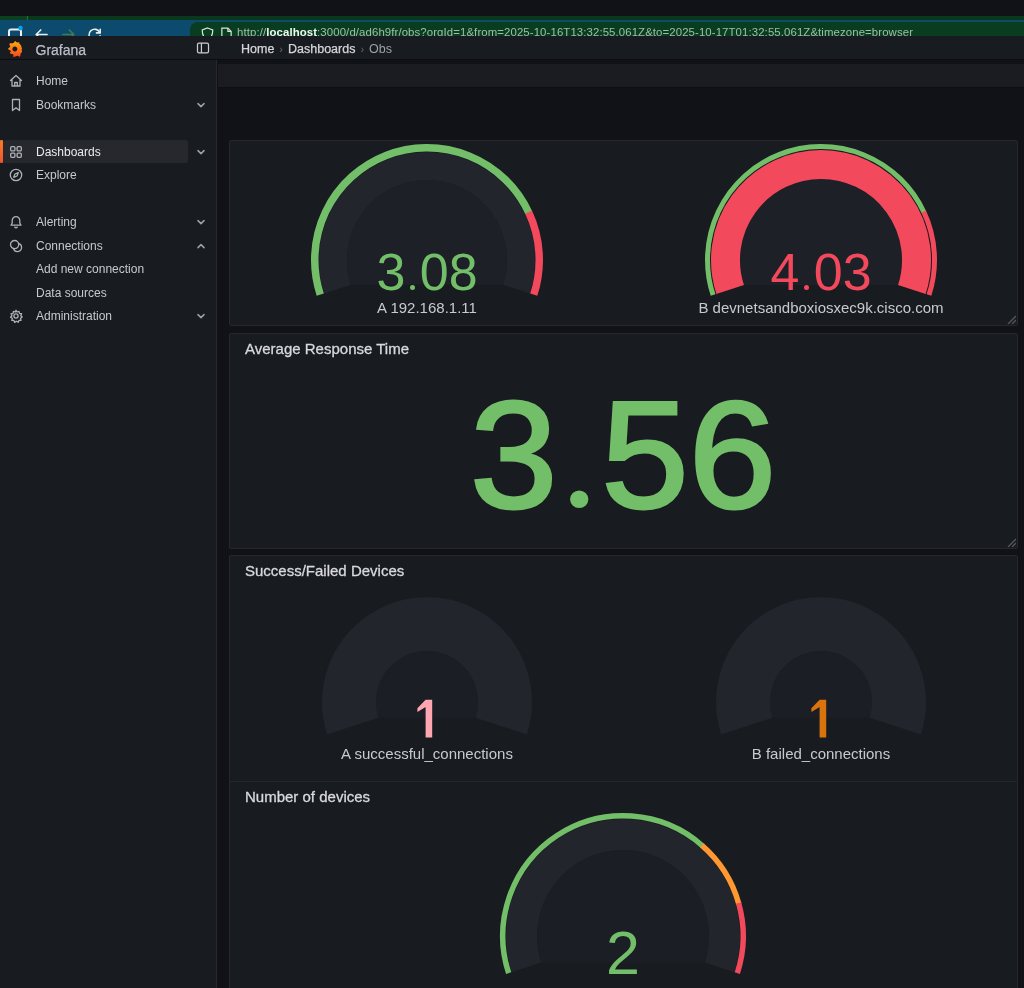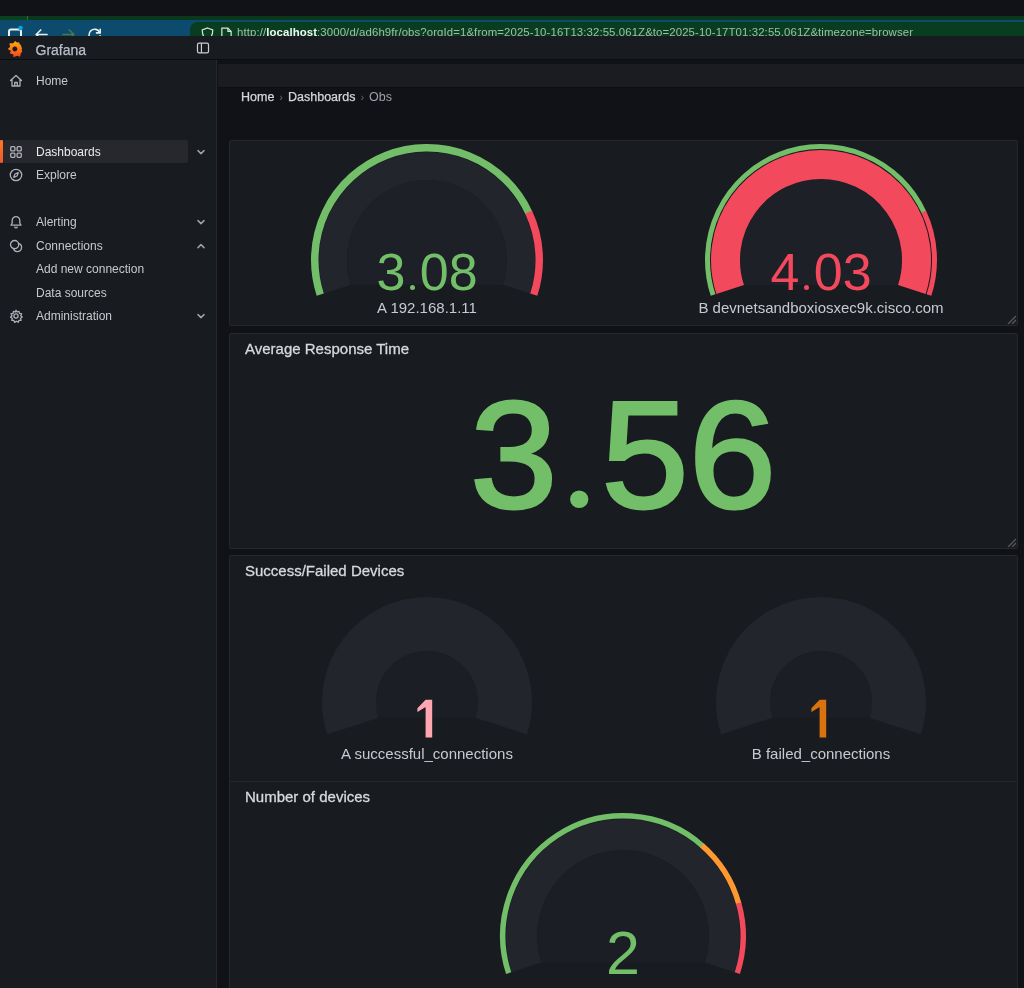--- a/index.html
+++ b/index.html
@@ -23,21 +23,21 @@
 .ntxt { margin-left:12px; font-size:12px; color:#C7C9CF; flex:1 1 auto; margin-left:0; padding-left:0; }
 .nav .ntxt { position:absolute; left:36px; }
 .ntxt.act { color:#E9EAEC; }
 .chev { position:absolute; right:10px; }
 .hl { position:absolute; left:3px; width:185px; height:23px; background:#26282E; border-radius:2px; }
 .hlbar { position:absolute; left:0px; width:3px; height:23px; border-radius:1px;
   background:linear-gradient(#FA7A26,#F0552C); }
 #glogo { position:absolute; left:6.5px; top:4.5px; }
 #gname { position:absolute; left:35.5px; top:6px; font-size:14px; font-weight:400; color:#B9BFC9; -webkit-text-stroke:0.25px #B9BFC9; }
 #dock { position:absolute; left:196px; top:5px; }
-#crumbs { position:absolute; left:241px; top:5.5px; font-size:12.5px; color:#D5D6DB; font-weight:400;margin-top:48px; -webkit-text-stroke:0.25px #D5D6DB; }
+#crumbs { position:absolute; left:241px; top:5.5px; font-size:12.5px; color:#D5D6DB; font-weight:400; -webkit-text-stroke:0.25px #D5D6DB; }
 #crumbs .sep { color:#686B73; -webkit-text-stroke:0; padding:0 5px; font-size:11px; }
 #crumbs .cur { color:#9DA1A8; -webkit-text-stroke:0; }
 .panel { position:absolute; background:#181B1F; border:1px solid #25272C; border-radius:2px; }
 .ptitle { position:absolute; left:15px; top:5.5px; font-size:15px; font-weight:400; color:#D8D9DE; -webkit-text-stroke:0.3px #D8D9DE; }
 .rsz { position:absolute; right:1px; bottom:1px; }
 svg text { font-family:"Liberation Sans", sans-serif; }
 </style></head>
 <body>
 <div id="chrome">
   <div id="tabstrip">
@@ -78,20 +78,29 @@
   <div id="urltext">http://<b>localhost</b>:3000/d/ad6h9fr/obs?orgId=1&amp;from=2025-10-16T13:32:55.061Z&amp;to=2025-10-17T01:32:55.061Z&amp;timezone=browser</div>
 </div>
 <div id="app">
   <div id="sidebar">
     <div class="nav" style="top:33.5px">
         <svg class="nico" width="16" height="16" viewBox="0 0 16 16" fill="none" stroke="#aeb1b7" stroke-width="1.3" stroke-linejoin="round" stroke-linecap="round">
           <path d="M2.5 7.5 L8 2.5 L13.5 7.5 M4 6.5 V13 H12 V6.5 M6.7 13 V9.5 H9.3 V13"></path>
         </svg>
         <span class="ntxt">Home</span>
       </div>
+<div class="nav" style="top:57.0px">
+        <svg class="nico" width="16" height="16" viewBox="0 0 16 16" fill="none" stroke="#aeb1b7" stroke-width="1.3" stroke-linejoin="round" stroke-linecap="round">
+          <path d="M4.5 2.5 H11.5 V13.5 L8 10.8 L4.5 13.5 Z"></path>
+        </svg>
+        <span class="ntxt">Bookmarks</span>
+        <svg class="chev" width="12" height="12" viewBox="0 0 12 12" fill="none" stroke="#9ea1a8" stroke-width="1.5" stroke-linecap="round" stroke-linejoin="round">
+          <path d="M3 4.6 L6 7.6 L9 4.6"></path>
+        </svg>
+      </div>
 <div class="hl" style="top:104.0px"></div>
 <div class="hlbar" style="top:104.0px"></div>
 <div class="nav" style="top:104.0px">
         <svg class="nico" width="16" height="16" viewBox="0 0 16 16" fill="none" stroke="#aeb1b7" stroke-width="1.3" stroke-linejoin="round" stroke-linecap="round">
           <rect x="2.7" y="2.7" width="4.2" height="4.2" rx="1"></rect>
           <rect x="9.1" y="2.7" width="4.2" height="4.2" rx="1"></rect>
           <rect x="2.7" y="9.1" width="4.2" height="4.2" rx="1"></rect>
           <rect x="9.1" y="9.1" width="4.2" height="4.2" rx="1"></rect>
         </svg>
         <span class="ntxt act">Dashboards</span>

